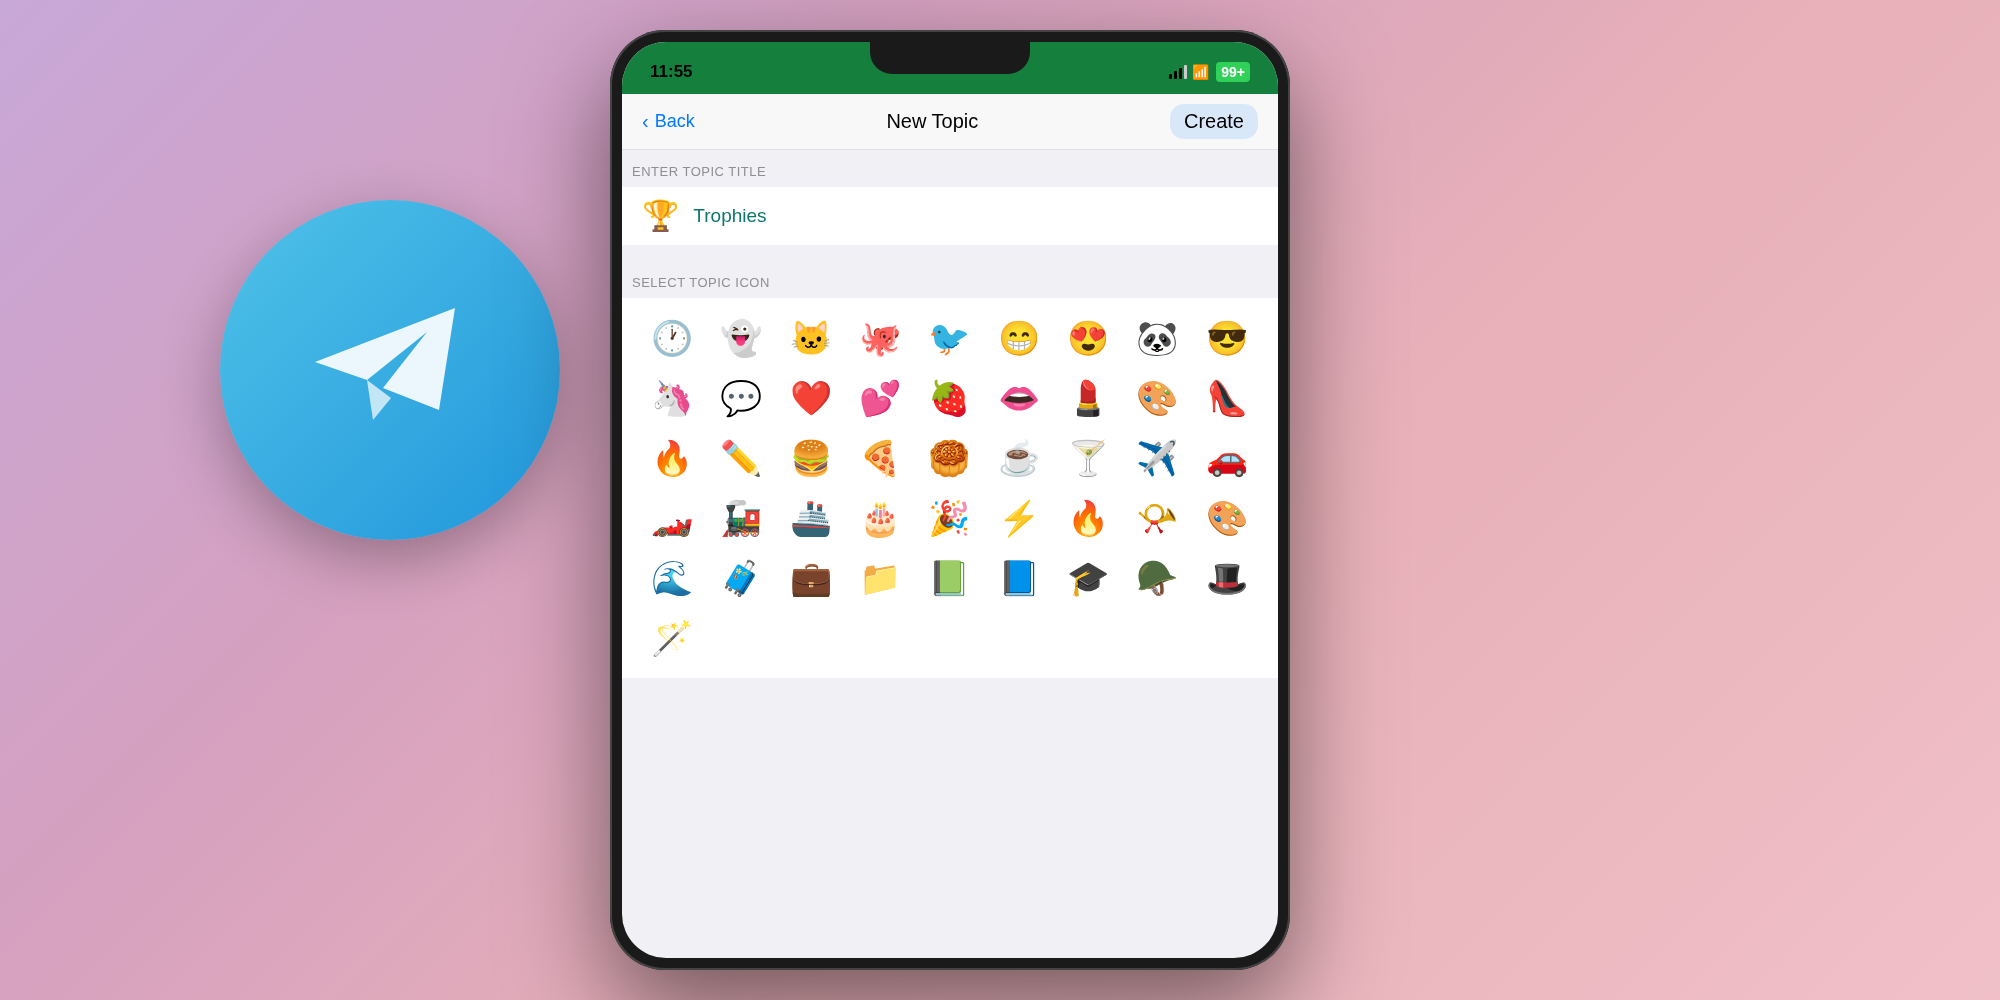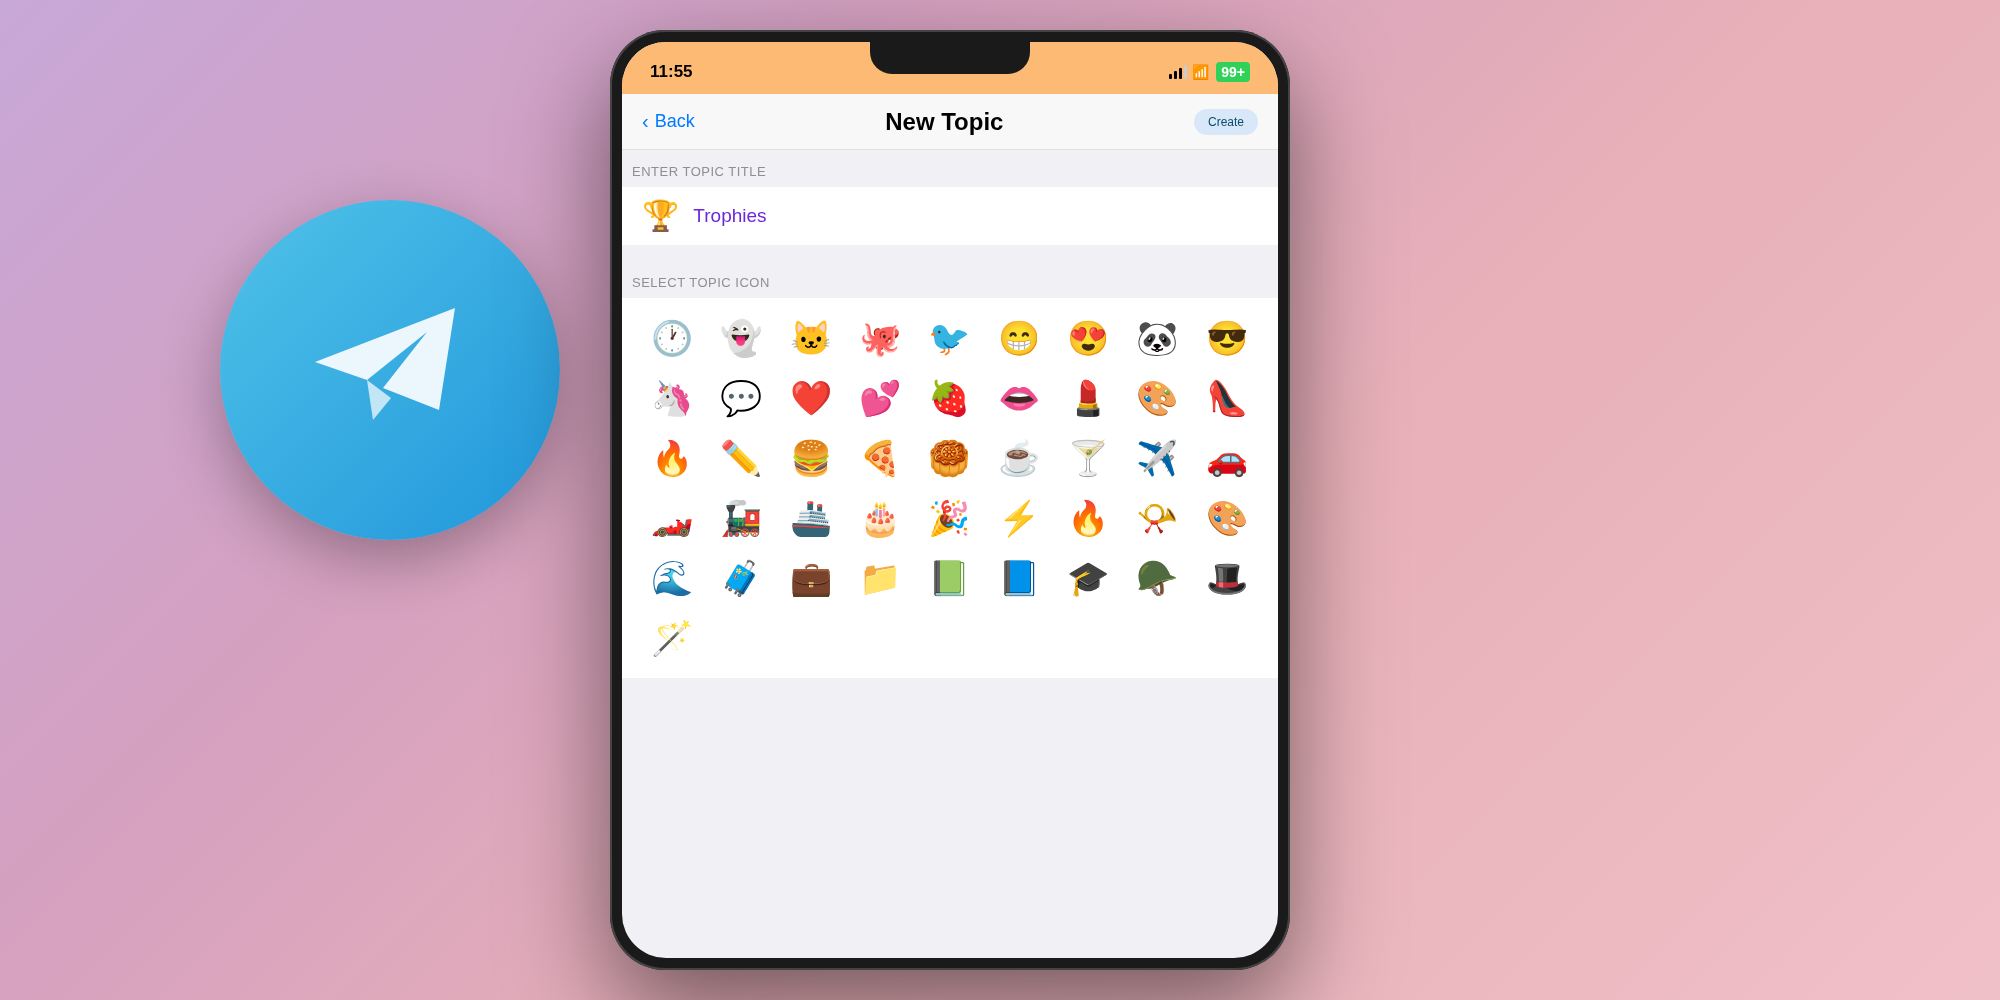--- a/index.html
+++ b/index.html
@@ -79,21 +79,21 @@
       position: absolute;
       top: 0;
       left: 0;
       right: 0;
       height: 52px;
       display: flex;
       align-items: center;
       justify-content: space-between;
       padding: 0 28px;
       z-index: 9;
-      background: #fdba74;
+      background: #15803d;
       gap: 33px;
     }
 
     .status-time {
       font-size: 17px;
       font-weight: 600;
       color: #000;
       margin-top: 8px;
     }
 
@@ -131,28 +131,28 @@
     .nav-back {
       display: flex;
       align-items: center;
       gap: 4px;
       color: #007aff;
       font-size: 18px;
       cursor: pointer;
     }
 
     .nav-title {
-      font-size: 24px;
-      font-weight: 700;
+      font-size: 20px;
+      font-weight: 400;
       color: #000;
     }
 
     .nav-create {
-      color: #0c4a6e;
-      font-size: 12px;
+      color: #000000;
+      font-size: 20px;
       font-weight: 500;
       cursor: pointer;
       background: rgba(0,122,255,0.12);
       padding: 6px 14px;
       border-radius: 14px;
     }
 
     
     .content-area {
       position: absolute;
@@ -183,21 +183,21 @@
     }
 
     .topic-emoji {
       font-size: 30px;
       line-height: 1;
     }
 
     .topic-text-input {
       flex: 1;
       font-size: 19px;
-      color: #6d28d9;
+      color: #0f766e;
       border: none;
       outline: none;
       background: transparent;
     }
 
     
     .icons-section {
       margin-top: 16px;
     }
 

